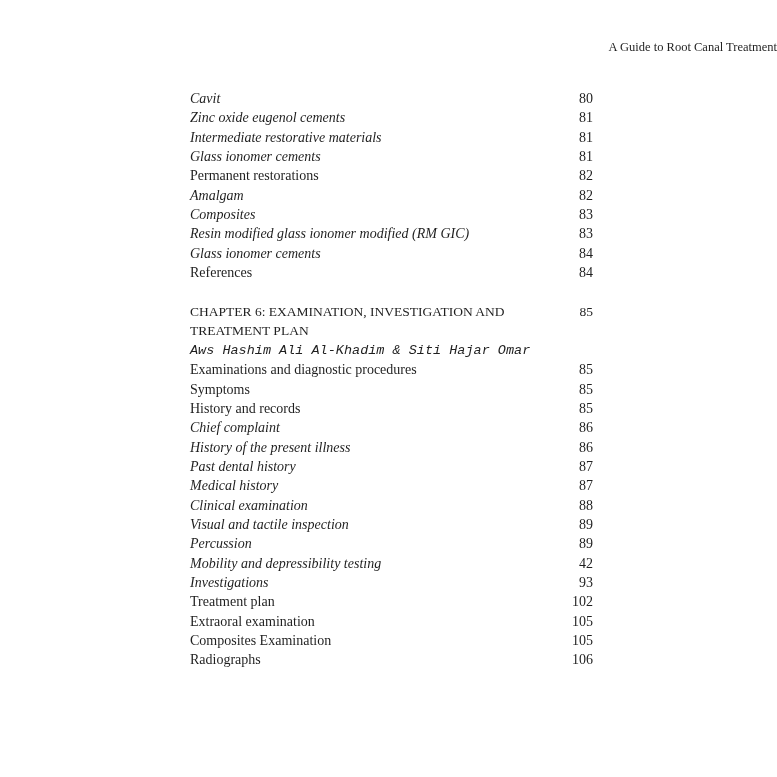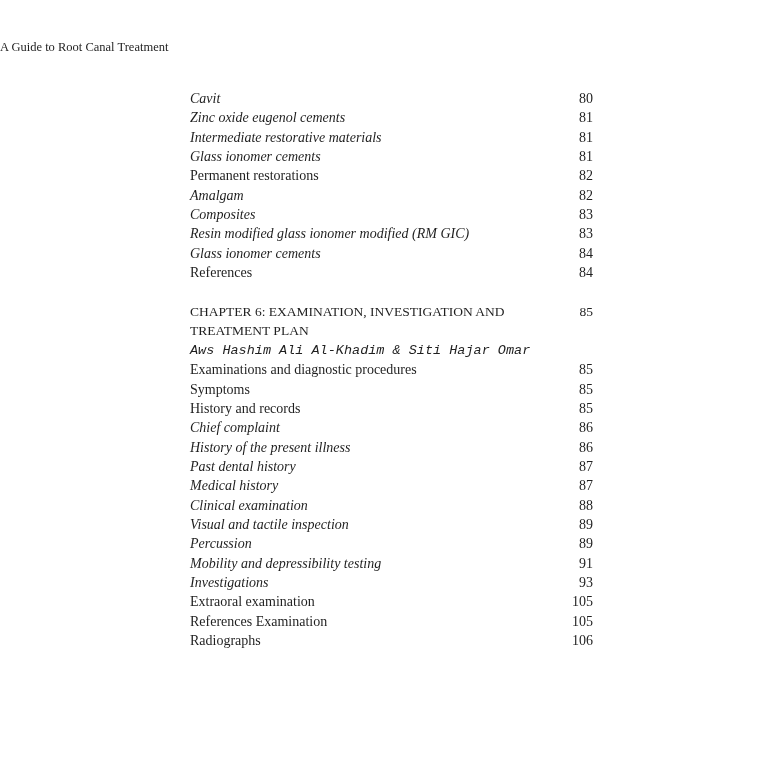--- a/index.html
+++ b/index.html
@@ -13,21 +13,21 @@
     position: relative;
     overflow: hidden;
     font-family: "Liberation Serif", serif;
     color: #1f1f1f;
   }
   .page-title {
     position: absolute;
     top: 40px;
     left: 0;
     width: 100%;
-    text-align: left;
+    text-align: right;
     font-size: 12.5px;
     line-height: 14px;
   }
   .toc {
     position: absolute;
     left: 190px;
     top: 89px;
     width: 403px;
   }
   .toc-row {
@@ -167,32 +167,36 @@
         <div class="toc-row">
     <span class="toc-label italic">Visual and tactile inspection</span>
     <span class="toc-page">89</span>
   </div>
         <div class="toc-row">
     <span class="toc-label italic">Percussion</span>
     <span class="toc-page">89</span>
   </div>
         <div class="toc-row">
     <span class="toc-label italic">Mobility and depressibility testing</span>
-    <span class="toc-page">91</span>
+    <span class="toc-page">42</span>
   </div>
         <div class="toc-row">
     <span class="toc-label italic">Investigations</span>
     <span class="toc-page">93</span>
   </div>
         <div class="toc-row">
+    <span class="toc-label">Treatment plan</span>
+    <span class="toc-page">102</span>
+  </div>
+        <div class="toc-row">
     <span class="toc-label">Extraoral examination</span>
     <span class="toc-page">105</span>
   </div>
         <div class="toc-row">
-    <span class="toc-label">References Examination</span>
+    <span class="toc-label">Composites Examination</span>
     <span class="toc-page">105</span>
   </div>
         <div class="toc-row">
     <span class="toc-label">Radiographs</span>
     <span class="toc-page">106</span>
   </div>
       </div>
   </div>
 
 </div>

